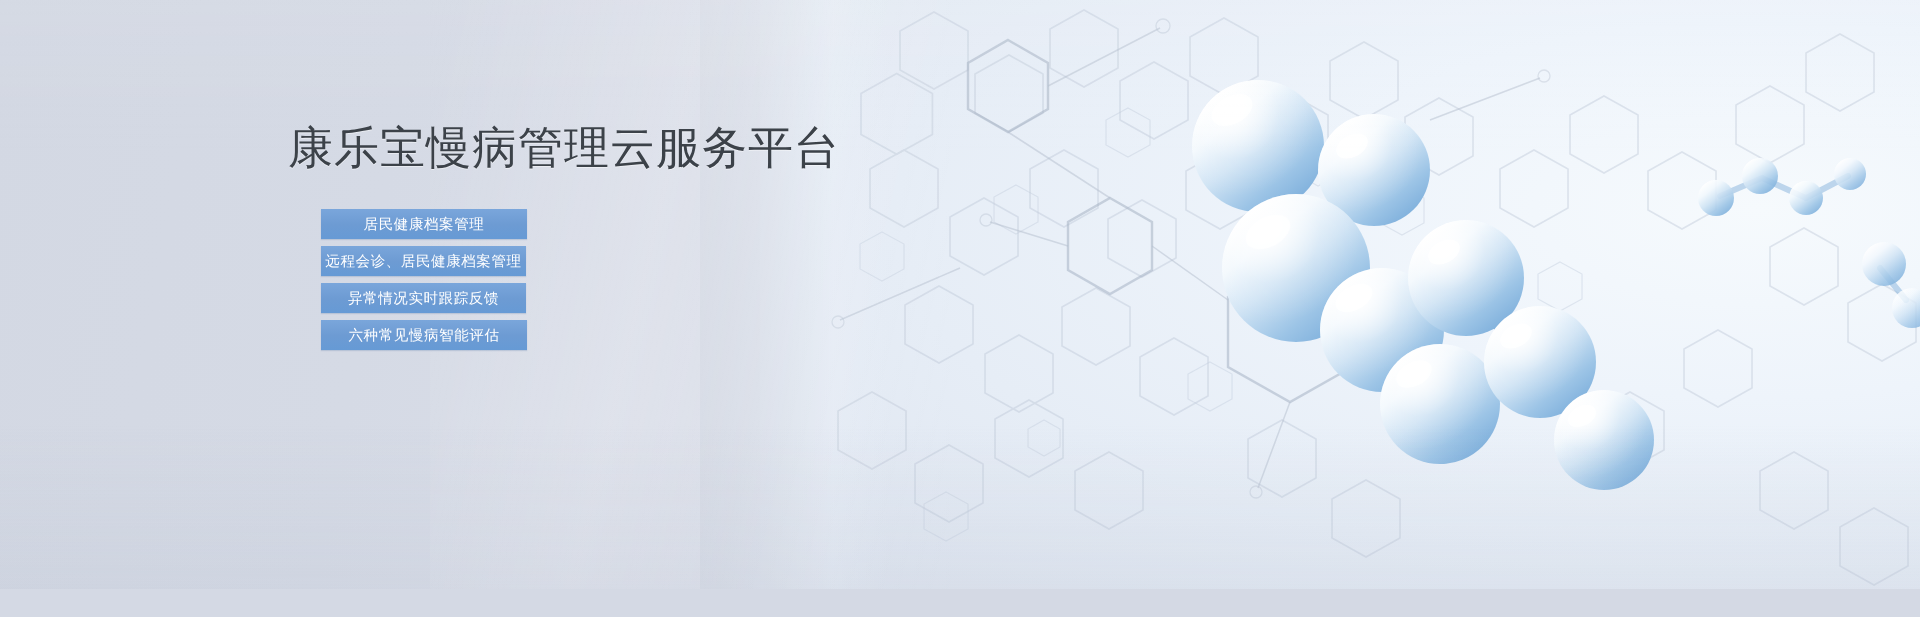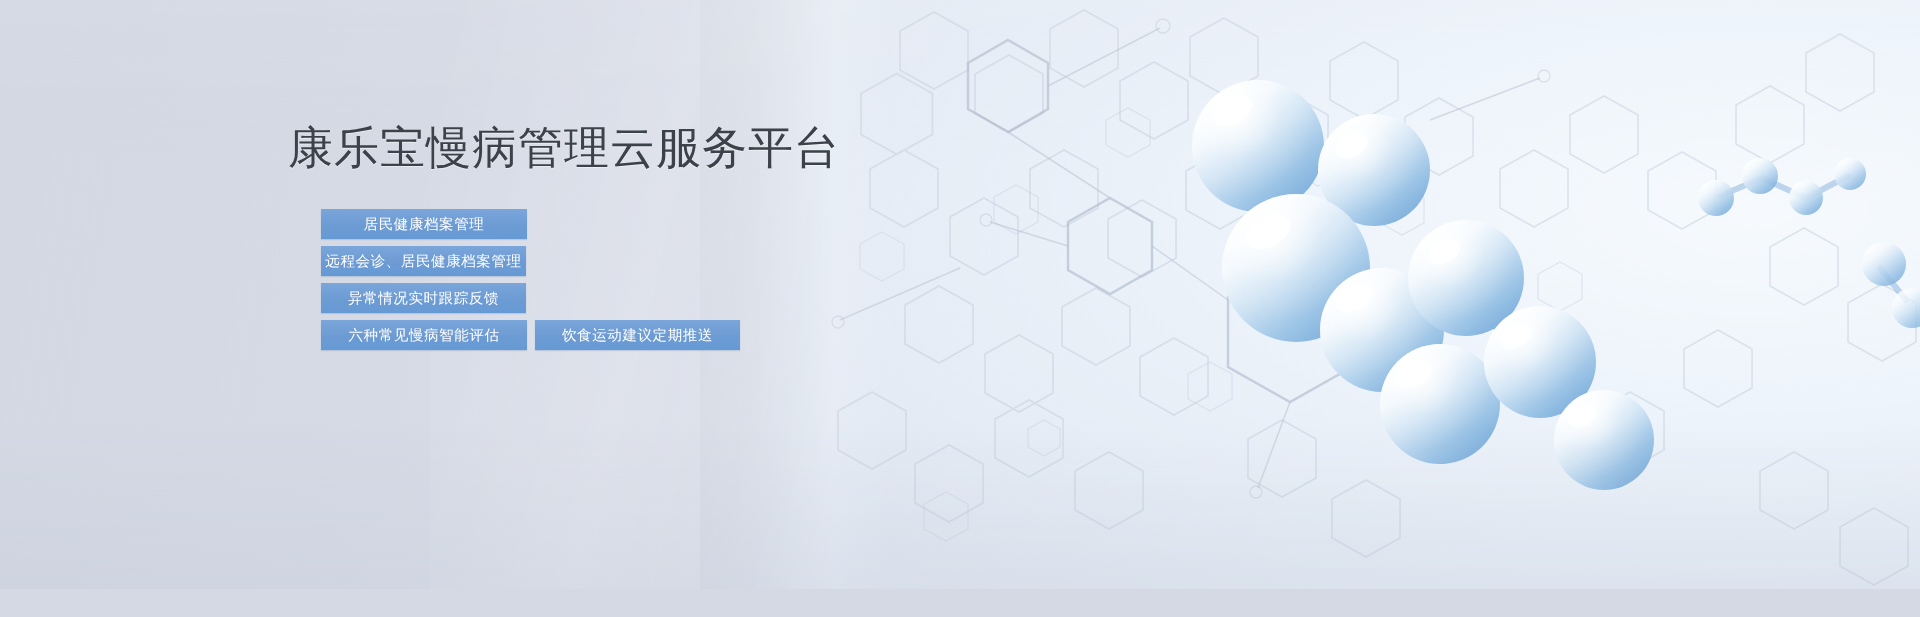--- a/index.html
+++ b/index.html
@@ -235,18 +235,17 @@
         <div class="cell c1">居民健康档案管理</div>
       </div>
       <div class="row">
         <div class="cell c2">远程会诊、居民健康档案管理</div>
       </div>
       <div class="row">
         <div class="cell c2">异常情况实时跟踪反馈</div>
       </div>
       <div class="row">
         <div class="cell c1">六种常见慢病智能评估</div>
-        <div class="cell c2">饮食运动建议定期推送</div>
       </div>
     </div>
   </div>
 
 </div>
 
 </body></html>

